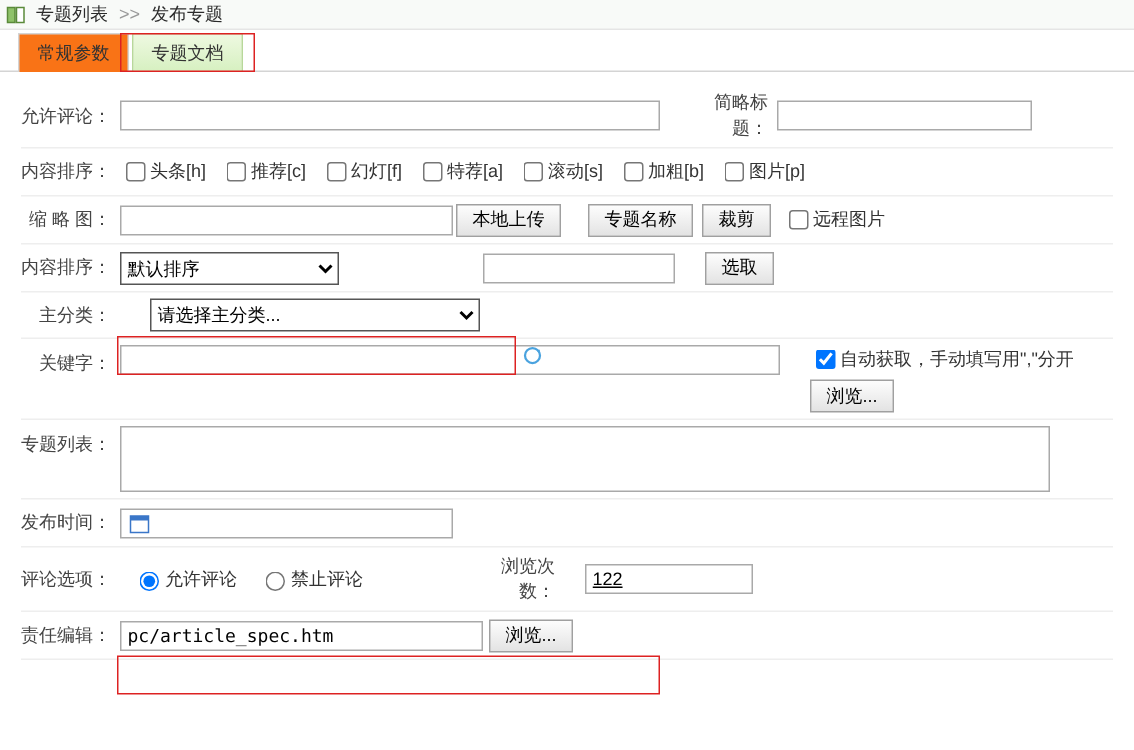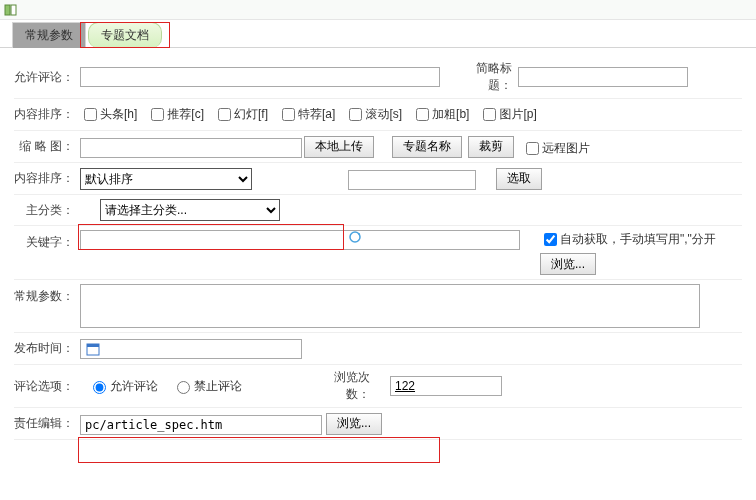--- a/index.html
+++ b/index.html
@@ -32,29 +32,28 @@
     align-items: flex-end;
     border-bottom: 1px solid #d4d4d4;
     padding-left: 12px;
     padding-top: 2px;
   }
   .tab {
     padding: 4px 12px;
     border: 1px solid #d4d4d4;
     border-bottom: none;
     margin-right: 2px;
-    background: #a3a3a3;
+    background: #f97316;
     cursor: pointer;
     position: relative;
     bottom: -1px;
   }
   .tab.active {
     background: linear-gradient(#eef9e1, #d6f0c0);
     border-color: #b8d89a;
-    border-radius: 10px;
   }
   .redbox {
     position: absolute;
     border: 1px solid #d22;
     pointer-events: none;
   }
   .tab-redbox { top: 22px; left: 80px; width: 90px; height: 26px; }
   .cat-redbox  { top: 224px; left: 78px; width: 266px; height: 26px; }
   .tpl-redbox  { top: 437px; left: 78px; width: 362px; height: 26px; }
   .cat-refresh {
@@ -66,21 +65,21 @@
   }
   .form { padding: 8px 14px 0 14px; }
   .row {
     display: flex;
     align-items: center;
     min-height: 32px;
     border-bottom: 1px solid #eee;
     padding: 4px 0;
   }
   .label { width: 66px; text-align: right; padding-right: 6px; color: #444; }
-  .cell  { display: flex; align-items: flex-end; }
+  .cell  { display: flex; align-items: center; }
   input[type=text] {
     height: 20px;
     border: 1px solid #a9a9a9;
     padding: 0 4px;
     font-size: 12px;
     font-family: inherit;
   }
   textarea {
     border: 1px solid #a9a9a9;
     font-size: 12px;
@@ -117,20 +116,25 @@
 <body>
 <div class="page">
 
 <div class="header">
   <span class="book-icon">
     <svg width="14" height="14">
           <rect x="1" y="2" width="5" height="10" fill="#8fc26a" stroke="#5a8a3a"></rect>
           <rect x="7" y="2" width="5" height="10" fill="#fff" stroke="#5a8a3a"></rect>
         </svg>
   </span>
+  <span class="breadcrumb">
+    <span>专题列表</span>
+    <span class="sep">&gt;&gt;</span>
+    <span>发布专题</span>
+  </span>
 </div>
 
 <div class="tabs">
   <div class="tab">常规参数</div>
   <div class="tab active">专题文档</div>
 </div>
 <div class="redbox tab-redbox"></div>
 
 <div class="form">
 
@@ -192,56 +196,56 @@
         <input type="checkbox" style="">
             <span>远程图片</span>
       </label>
     </div>
   </div>
 
 
   <div class="row">
     <div class="label">内容排序：</div>
     <div class="cell">
-      <select style="width:172px">
+      <select style="width:146px">
         <option>默认排序</option>
       </select>
     </div>
     <div style="flex:0 0 82px"></div>
     <div class="cell" style="margin-left:14px">
       <input type="text" style="width: 128px;">
       <button class="btn" style="margin-left:20px">选取</button>
     </div>
   </div>
 
   <div class="row" style="min-height:30px">
     <div class="label">主分类：</div>
     <div class="cell" style="margin-left:20px">
-      <select style="width:180px">
+      <select style="width:220px">
         <option>请选择主分类...</option>
       </select>
     </div>
   </div>
 
   <div class="row" style="align-items:flex-start;min-height:48px">
     <div class="label" style="padding-top:4px">关键字：</div>
     <div class="cell" style="flex-direction:column;align-items:flex-start">
       <input type="text" style="width: 440px;">
     </div>
     <div class="cell" style="flex-direction:column;align-items:flex-start;margin-left:20px">
       <label class="chklabel">
         <input type="checkbox" checked="" style="">
             <span>自动获取，手动填写用","分开</span>
       </label>
       <button class="btn" style="margin-top:4px">浏览...</button>
     </div>
   </div>
 
   <div class="row" style="align-items:flex-start">
-    <div class="label" style="padding-top:4px">常规参数：</div>
+    <div class="label" style="padding-top:4px">专题列表：</div>
     <div class="cell">
       <textarea style="width: 620px; height: 44px;"></textarea>
     </div>
   </div>
 
   <div class="row">
     <div class="label">发布时间：</div>
     <div class="cell">
       <div style="display:flex;align-items:center;border:1px solid #a9a9a9;height:20px;padding:0 4px;width:222px">
         <span class="icon-cal">

